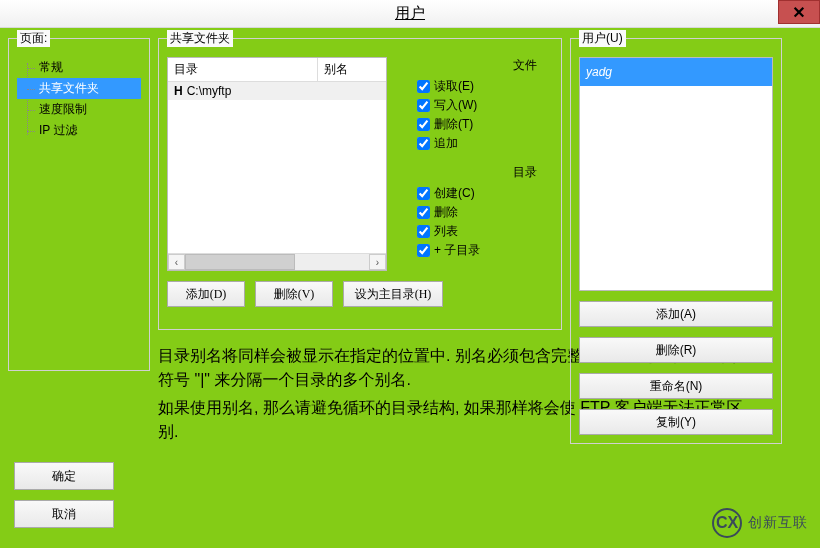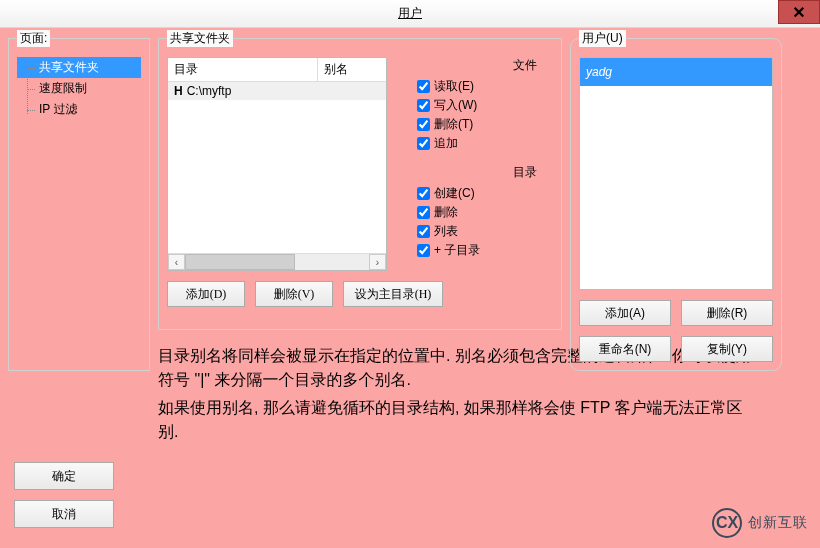--- a/index.html
+++ b/index.html
@@ -14,42 +14,42 @@
     }
     .titlebar {
       height: 28px;
       background: linear-gradient(#fff, #f0f0f0);
       border-bottom: 1px solid #d8d8d8;
       display: flex;
       align-items: center;
       justify-content: center;
       position: relative;
     }
-    .titlebar-title { font-size: 12px; color: #000; text-decoration: underline; }
+    .titlebar-title { font-size: 15px; color: #000; text-decoration: underline; }
     .close-btn {
       position: absolute;
       right: 0;
       top: 0;
       width: 42px;
       height: 24px;
       background: #c75050;
       border: 1px solid #a03030;
       color: #000;
       font-size: 16px;
       font-weight: bold;
       display: flex;
       align-items: center;
       justify-content: center;
       cursor: pointer;
     }
     .dialog-body {
       position: absolute;
       top: 28px;
       left: 0; right: 0; bottom: 0;
-      background: #fca5a5;
+      background: #84cc16;
       padding: 10px 8px 8px 8px;
     }
     .main-area {
       display: flex;
       gap: 8px;
       height: 410px;
     }
     .groupbox {
       border: 1px solid #d0d0d0;
       position: relative;
@@ -192,38 +192,38 @@
     .help-text {
       margin-top: 14px;
       line-height: 1.5;
       color: #000;
       font-size: 16px;
       width: 600px;
     }
     .help-text p { margin-bottom: 4px; }
     
     .users-col { width: 212px; display: flex; flex-direction: column;}
-    .users-group { height: 333px; display: flex; flex-direction: column; border-radius: 9px;}
+    .users-group { height: 406px; display: flex; flex-direction: column;}
     .users-list {
       flex: 1;
       border: 1px solid #bbb;
       background: #fff;
       margin-top: 4px;
       width: auto;
       overflow: hidden;
     }
     .users-list-item {
       padding: 7px 6px;
       cursor: pointer;
       font-style: italic;
     }
     .users-list-item.selected { background: #3399ff; color: #fff; }
     .user-btn-grid {
       display: grid;
-      grid-template-columns: 1fr 1fr;
+      grid-template-columns: 1fr;
       gap: 10px;
       margin-top: 10px;
     }
     
     .bottom-btns {
       position: absolute;
       left: 14px;
       bottom: 20px;
       display: flex;
       flex-direction: column;
@@ -256,20 +256,21 @@
   </div>
 </div>
 
 <div class="dialog-body">
   <div class="main-area">
 
     <div class="groupbox page-group">
       <span class="groupbox-label">页面:</span>
       <div class="tree" style="position:relative;">
         <div class="tree-trunk"></div>
+        <div class="tree-item">常规</div>
         <div class="tree-item selected">共享文件夹</div>
         <div class="tree-item">速度限制</div>
         <div class="tree-item">IP 过滤</div>
       </div>
     </div>
 
     <div class="center-col">
       <div class="groupbox shared-group">
         <span class="groupbox-label">共享文件夹</span>
         <div class="dir-top-row">

